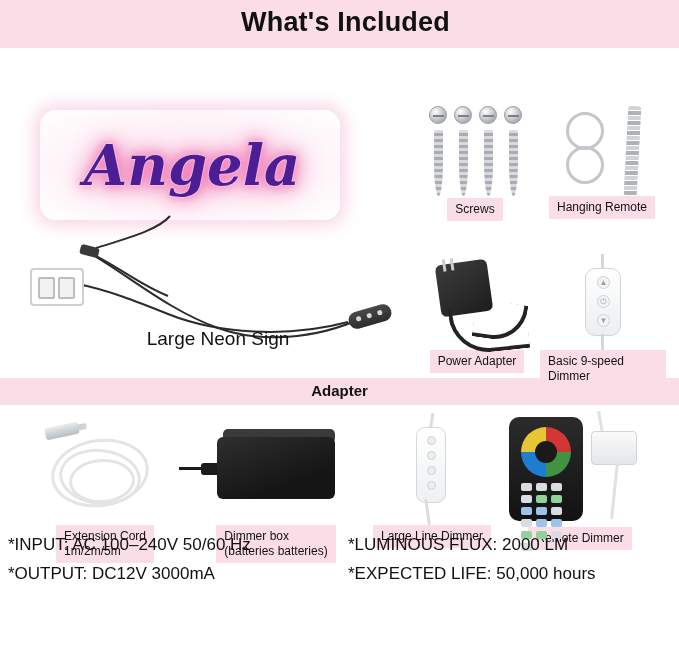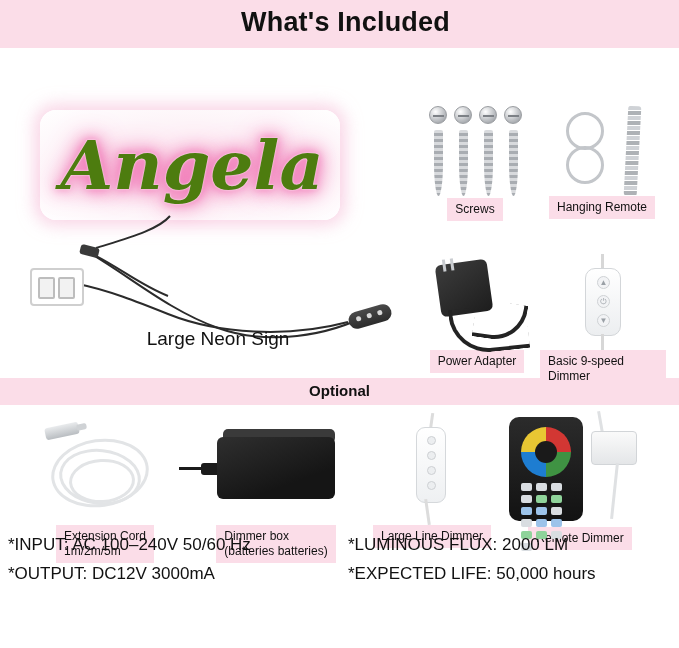--- a/index.html
+++ b/index.html
@@ -80,22 +80,22 @@
     position: absolute;
     left: 24px;
     top: 42px;
     width: 300px;
     height: 106px;
     line-height: 106px;
     text-align: center;
     font-family: "DejaVu Serif", serif;
     font-style: italic;
     font-weight: bold;
-    font-size: 68px;
-    color: #4d7c0f;
+    font-size: 56px;
+    color: #4c1d95;
     text-shadow:
       0 0 2px #ffffff,
       0 0 7px #f58fc4,
       0 0 16px #f06cb0,
       0 0 28px #e84f9e;
   }
   .neon-caption {
     position: absolute;
     left: 60px;
     top: 258px;
@@ -551,21 +551,21 @@
         </div>
         <div class="dim-wire-bot"></div>
       </div>
       <div class="cap">Basic 9-speed Dimmer</div>
     </div>
 
   </div>
 </div>
 
 <div class="band">
-  <div class="band-optional">Optional</div>
+  <div class="band-optional">Adapter</div>
 </div>
 
 <div class="optional">
 
   <div class="opt extcord">
     <div class="art extcord-art">
       <div class="ext-conn"></div>
       <div class="coil c1"></div>
       <div class="coil c2"></div>
       <div class="coil c3"></div>

